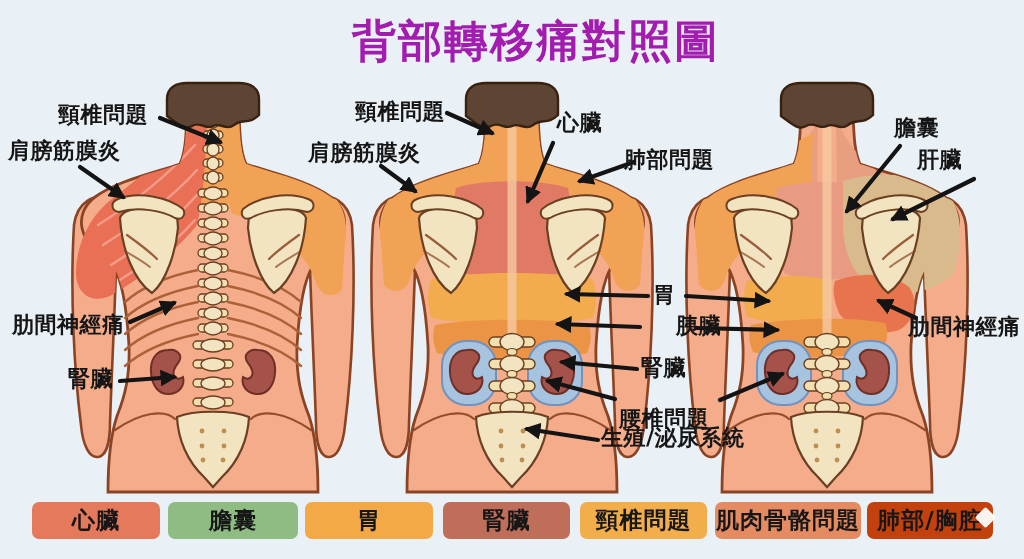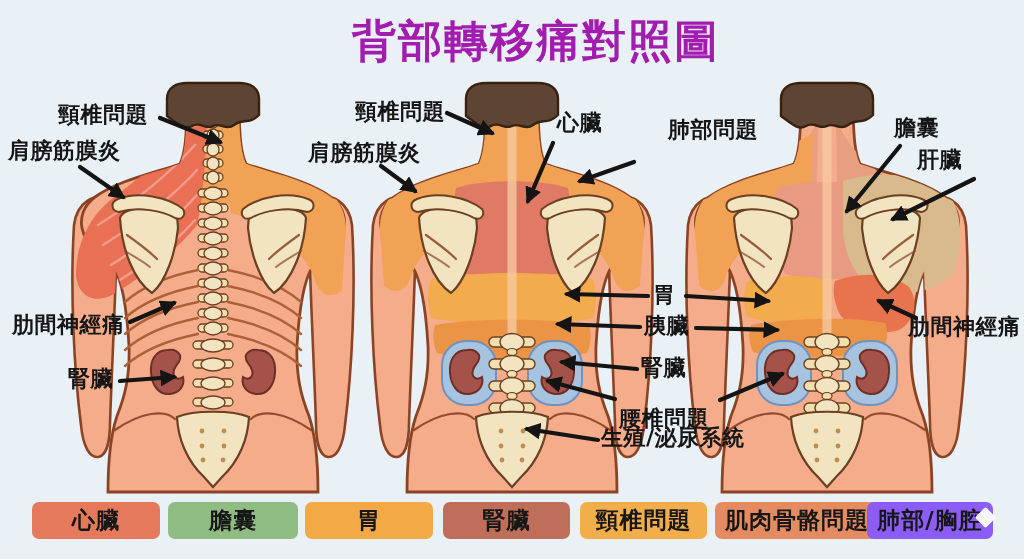--- a/index.html
+++ b/index.html
@@ -323,33 +323,33 @@
     </svg>
   <div id="title">背部轉移痛對照圖</div>
   <div id="labels">
       <div class="anno" style="left: 58px; top: 103px;">頸椎問題</div>
       <div class="anno" style="left: 8px; top: 139px;">肩膀筋膜炎</div>
       <div class="anno" style="left: 12px; top: 313px;">肋間神經痛</div>
       <div class="anno" style="left: 68px; top: 367px;">腎臟</div>
       <div class="anno" style="left: 355px; top: 100px;">頸椎問題</div>
       <div class="anno" style="left: 308px; top: 141px;">肩膀筋膜炎</div>
       <div class="anno" style="left: 557px; top: 111px;">心臟</div>
-      <div class="anno" style="left: 624px; top: 118px; margin-left: 44px;">肺部問題</div>
+      <div class="anno" style="left: 624px; top: 148px;">肺部問題</div>
       <div class="anno" style="left: 653px; top: 283px;">胃</div>
-      <div class="anno" style="left: 644px; top: 314px;">胰臟</div>
+      <div class="anno" style="left: 676px; top: 314px;">胰臟</div>
       <div class="anno" style="left: 641px; top: 356px;">腎臟</div>
       <div class="anno" style="left: 619px; top: 407px;">腰椎問題</div>
       <div class="anno" style="left: 601px; top: 426px;">生殖/泌尿系統</div>
       <div class="anno" style="left: 894px; top: 116px;">膽囊</div>
       <div class="anno" style="left: 917px; top: 148px;">肝臟</div>
       <div class="anno" style="left: 908px; top: 315px;">肋間神經痛</div>
     </div>
   <div id="legend">
       <div class="legend-box" style="left: 32px; width: 128px; background: rgb(228, 121, 91);">心臟</div>
       <div class="legend-box" style="left: 168px; width: 130px; background: rgb(143, 188, 130);">膽囊</div>
       <div class="legend-box" style="left: 305px; width: 128px; background: rgb(243, 169, 70);">胃</div>
       <div class="legend-box" style="left: 443px; width: 127px; background: rgb(190, 110, 89);">腎臟</div>
       <div class="legend-box" style="left: 580px; width: 127px; background: rgb(242, 174, 75);">頸椎問題</div>
-      <div class="legend-box" style="left: 715px; width: 164px; background: rgb(229, 139, 97);">肌肉骨骼問題</div>
-      <div class="legend-box" style="left: 867px; width: 126px; background: #8b5cf6;">肺部/胸腔</div>
+      <div class="legend-box" style="left: 715px; width: 146px; background: rgb(229, 139, 97);">肌肉骨骼問題</div>
+      <div class="legend-box" style="left: 867px; width: 126px; background: #c2410c;">肺部/胸腔</div>
       <div class="sparkle" style="left: 978px; top: 510px;"></div>
     </div>
 </div>
 
 </body></html>

